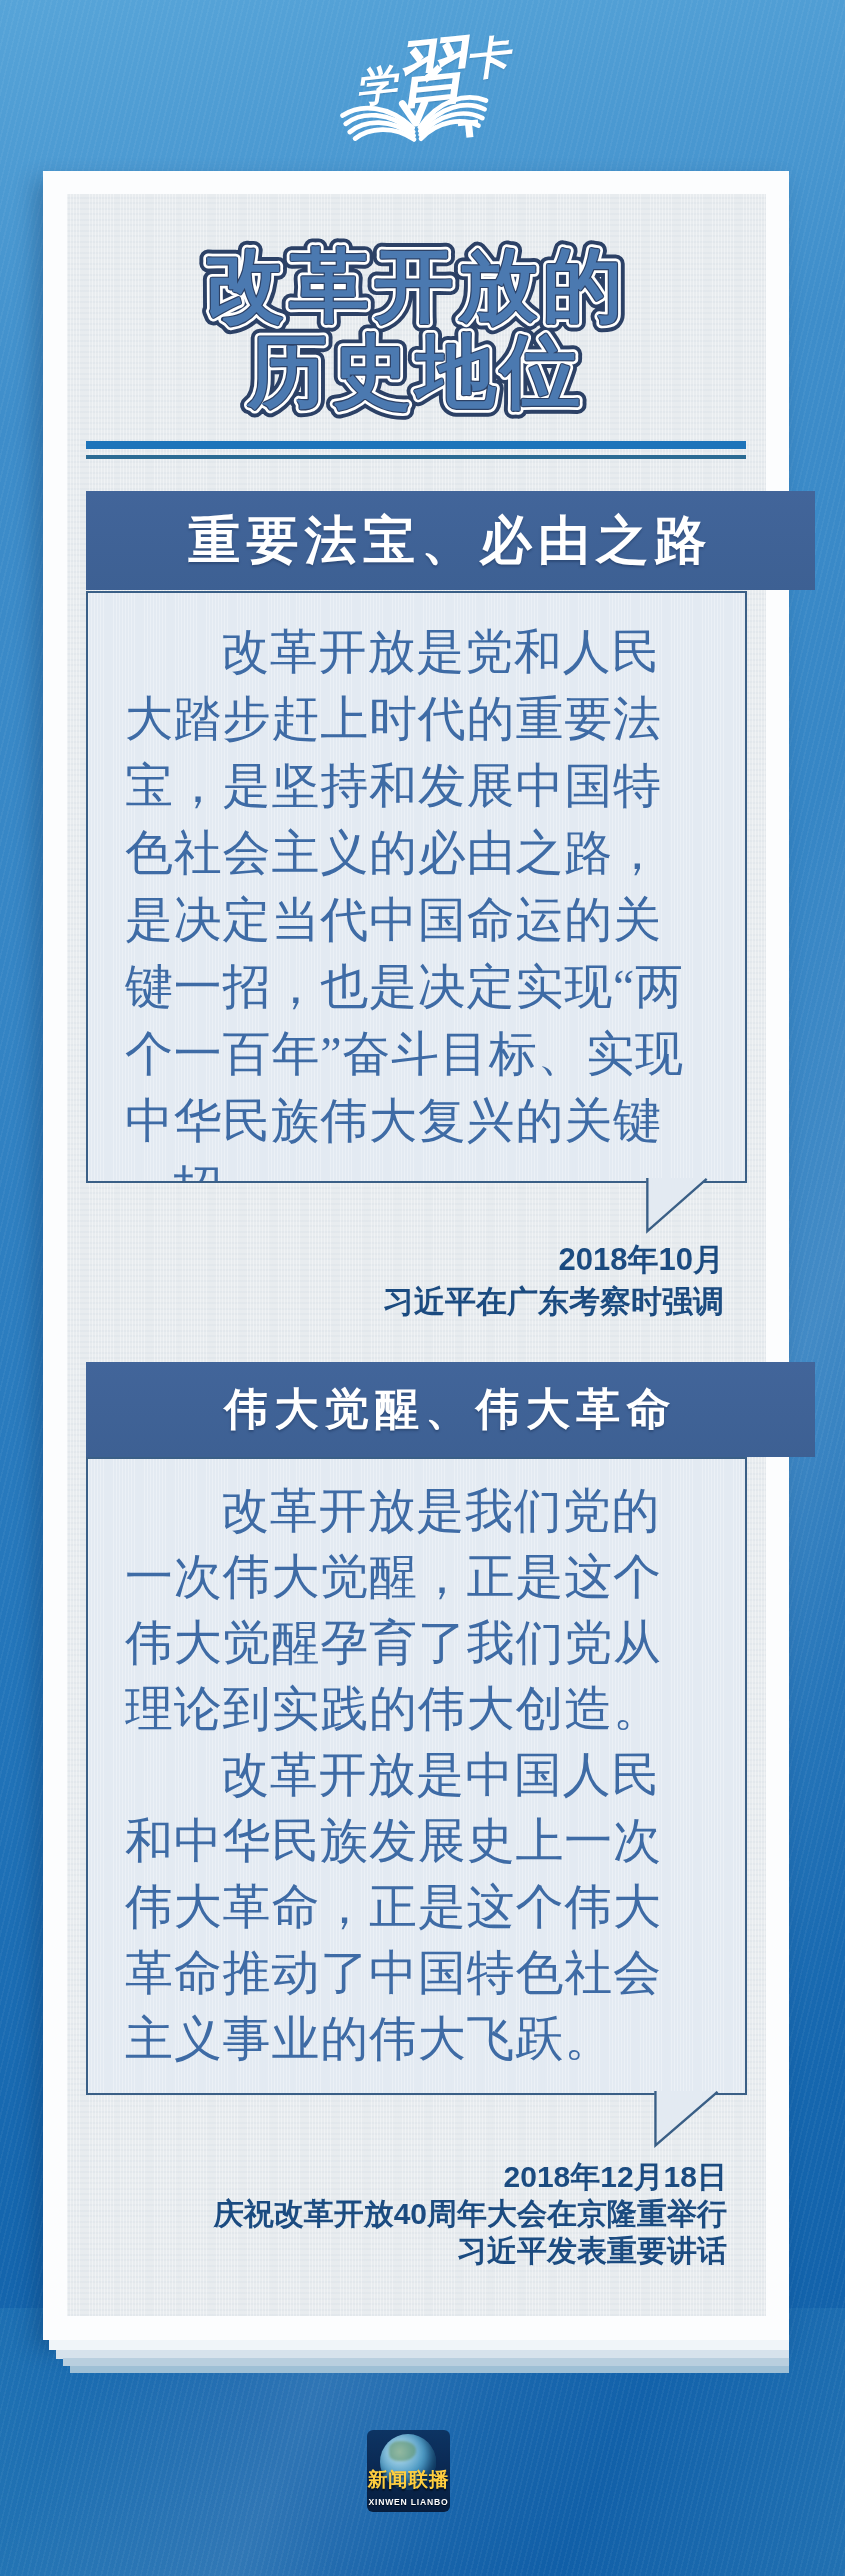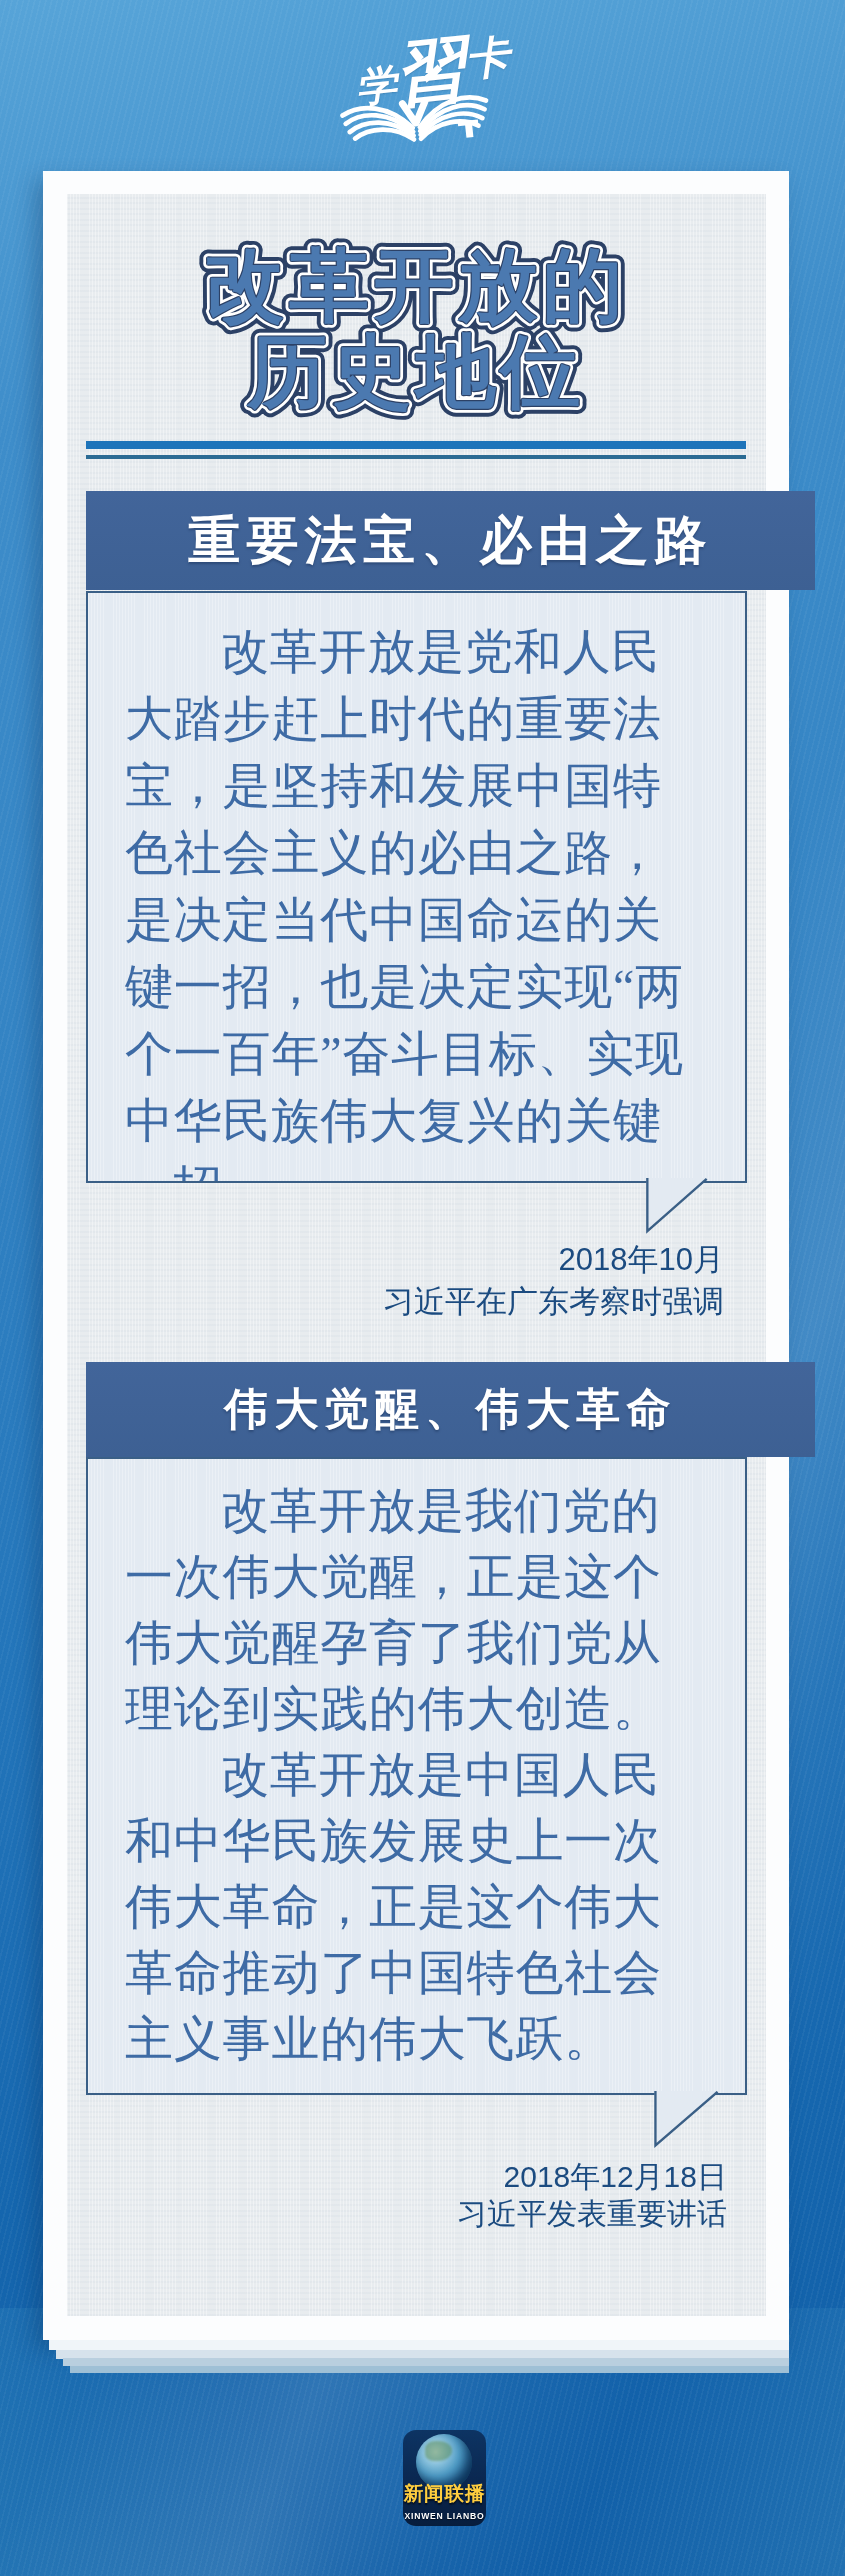--- a/index.html
+++ b/index.html
@@ -58,25 +58,25 @@
         background-image:repeating-linear-gradient(90deg,rgba(255,255,255,0.30) 0 0.8px,transparent 0.8px 3.1px);
         box-sizing:border-box;color:#3e6ba5;font-family:"Liberation Serif", serif;
         font-size:48px;letter-spacing:0.8px;overflow:hidden;}
   .qbox.q1{top:591px;height:592px;padding:25px 37px 0 37px;line-height:67px;}
   .qbox.q2{top:1457px;height:638px;padding:19px 37px 0 37px;line-height:66px;}
   .qbox p{margin:0;text-indent:2em;}
   .tail{position:absolute;}
   .tail.t1{left:645px;top:1178px;}
   .tail.t2{left:653px;top:2091px;}
   
-  .attr{position:absolute;text-align:right;font-weight:normal;color:#1b4b80;}
+  .attr{position:absolute;text-align:right;font-weight:bold;color:#1b4b80;}
   .attr.a1{right:121px;top:1239px;font-size:31px;line-height:42px;}
   .attr.a2{right:118px;top:2158px;font-size:30px;line-height:37px;text-align:right;}
   
-  .xwlb{position:absolute;left:403px;top:2430px;width:83px;height:96px;border-radius:13px;overflow:hidden;
+  .xwlb{position:absolute;left:367px;top:2430px;width:83px;height:82px;border-radius:6px;overflow:hidden;
         background:linear-gradient(180deg,#0d3463 0%,#0a2750 55%,#071d3d 100%);}
   .globe{position:absolute;left:13.3px;top:3.9px;width:56px;height:56px;border-radius:50%;
         background:radial-gradient(circle at 35% 32%,#d9eef5 0%,#8ec4de 22%,#4e9ac4 45%,#1c5d8f 72%,#0d3b66 100%);
         box-shadow:inset -4.7px -6.3px 9.4px rgba(5,25,55,0.55);}
   .globe-land{position:absolute;left:22px;top:11px;width:27px;height:20.3px;border-radius:45% 55% 60% 40%;
         background:rgba(90,140,90,0.55);filter:blur(0.8px);}
   .xwlb-cn{position:absolute;left:0;bottom:19px;width:100%;text-align:center;color:#ffce3f;
         font-size:19.6px;font-weight:bold;letter-spacing:0.8px;text-shadow:0 1.6px 1.6px rgba(0,0,0,0.6);}
   .xwlb-en{position:absolute;left:0;bottom:5.5px;width:100%;text-align:center;color:#ffffff;
         font-size:8.6px;font-weight:bold;letter-spacing:0.8px;text-shadow:0 0.8px 0.8px rgba(0,0,0,0.6);}
@@ -154,20 +154,21 @@
 <div class="qbox q2">
   <p>改革开放是我们党的一次伟大觉醒，正是这个伟大觉醒孕育了我们党从理论到实践的伟大创造。</p>
   <p>改革开放是中国人民和中华民族发展史上一次伟大革命，正是这个伟大革命推动了中国特色社会主义事业的伟大飞跃。</p>
 </div>
 <svg class="tail t2" width="67" height="59" viewBox="0 0 86 76">
   <polygon points="2,0 84,0 2,72" fill="#e3eaf2"></polygon>
   <polyline points="3,0 3,70 83,1" fill="none" stroke="#3a5f86" stroke-width="3"></polyline>
 </svg>
 <div class="attr a2">
   <div>2018年12月18日</div>
+  <div>庆祝改革开放40周年大会在京隆重举行</div>
   <div>习近平发表重要讲话</div>
 </div>
 
 <div class="xwlb">
   <div class="globe"></div>
   <div class="globe-land"></div>
   <div class="xwlb-cn">新闻联播</div>
   <div class="xwlb-en">XINWEN LIANBO</div>
 </div>
 

